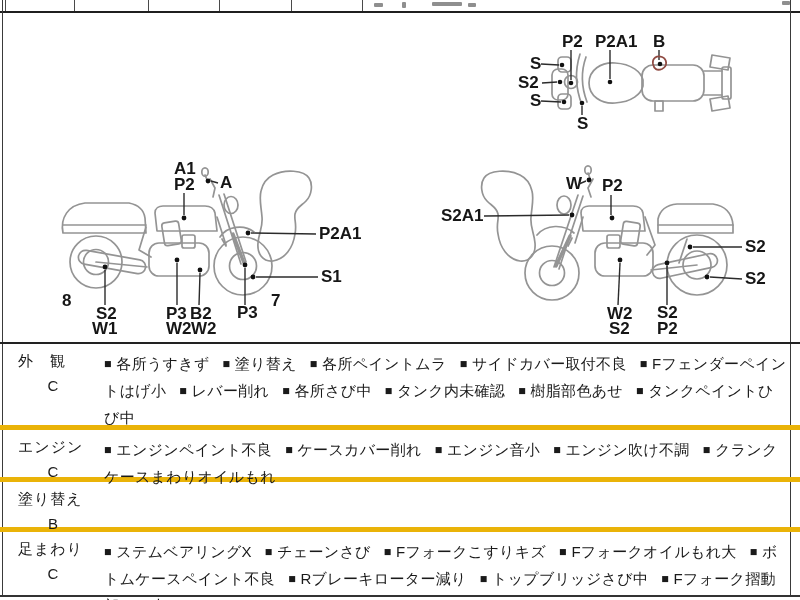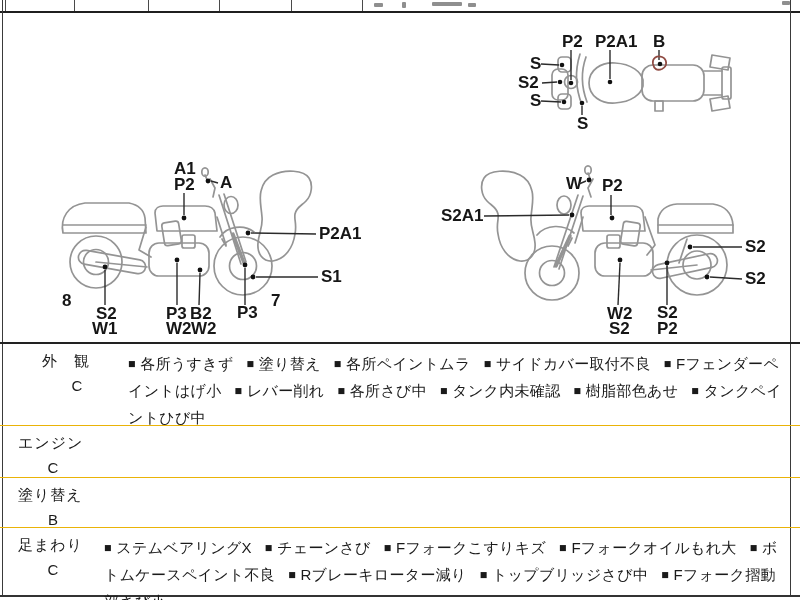--- a/index.html
+++ b/index.html
@@ -13,22 +13,22 @@
   .frag{position:absolute;background:#6a6a6a;opacity:.75;border-radius:1px;}
   
   svg text{font-family:"Liberation Sans","DejaVu Sans",sans-serif;font-size:17px;font-weight:600;fill:#161616;}
   .bike{stroke:#949494;stroke-width:1.7;fill:none;stroke-linecap:round;stroke-linejoin:round;}
   .bike-thick{stroke:#949494;stroke-width:3.4;fill:none;stroke-linecap:round;}
   .leader{stroke:#2b2b2b;stroke-width:1.4;fill:none;}
   .dot{fill:#111;stroke:none;}
   .redmark{fill:none;stroke-width:1.8;}
   
   #table{position:absolute;left:0;top:342px;width:800px;}
-  .trow{display:flex;box-sizing:border-box;border-top:1px solid #eab308;}
-  .trow.first{border-top:2px solid #222;padding-left:24px;}
+  .trow{display:flex;box-sizing:border-box;border-top:5px solid #eab308;}
+  .trow.first{border-top:2px solid #222;}
   .cat-col{width:104px;box-sizing:border-box;padding:8px 0 0 18px;flex:none;}
   .cat{font-size:15px;letter-spacing:1px;line-height:18px;}
   .grade{width:70px;text-align:center;font-size:15px;margin-top:7px;}
   .items{flex:1;box-sizing:border-box;padding:7px 12px 0 0;font-size:15px;line-height:26px;
          letter-spacing:.3px;word-break:break-all;}
   .defect{margin-right:13px;}
   .bullet{font-size:12.5px;position:relative;top:-1px;}
 </style>
 </head>
 <body>
@@ -209,20 +209,21 @@
         <div class="cat">外　観</div>
         <div class="grade">C</div>
       </div>
       <div class="items"><span class="defect"><span class="bullet">■</span>&nbsp;各所うすきず</span><span class="defect"><span class="bullet">■</span>&nbsp;塗り替え</span><span class="defect"><span class="bullet">■</span>&nbsp;各所ペイントムラ</span><span class="defect"><span class="bullet">■</span>&nbsp;サイドカバー取付不良</span><span class="defect"><span class="bullet">■</span>&nbsp;Fフェンダーペイントはげ小</span><span class="defect"><span class="bullet">■</span>&nbsp;レバー削れ</span><span class="defect"><span class="bullet">■</span>&nbsp;各所さび中</span><span class="defect"><span class="bullet">■</span>&nbsp;タンク内未確認</span><span class="defect"><span class="bullet">■</span>&nbsp;樹脂部色あせ</span><span class="defect"><span class="bullet">■</span>&nbsp;タンクペイントひび中</span></div>
     </div>
     <div class="trow" style="height:52px;">
       <div class="cat-col">
         <div class="cat">エンジン</div>
         <div class="grade">C</div>
       </div>
+      <div class="items"><span class="defect"><span class="bullet">■</span>&nbsp;エンジンペイント不良</span><span class="defect"><span class="bullet">■</span>&nbsp;ケースカバー削れ</span><span class="defect"><span class="bullet">■</span>&nbsp;エンジン音小</span><span class="defect"><span class="bullet">■</span>&nbsp;エンジン吹け不調</span><span class="defect"><span class="bullet">■</span>&nbsp;クランクケースまわりオイルもれ</span></div>
     </div>
     <div class="trow" style="height:50px;">
       <div class="cat-col">
         <div class="cat">塗り替え</div>
         <div class="grade">B</div>
       </div>
     </div>
     <div class="trow" style="height:56px;">
       <div class="cat-col">
         <div class="cat">足まわり</div>

